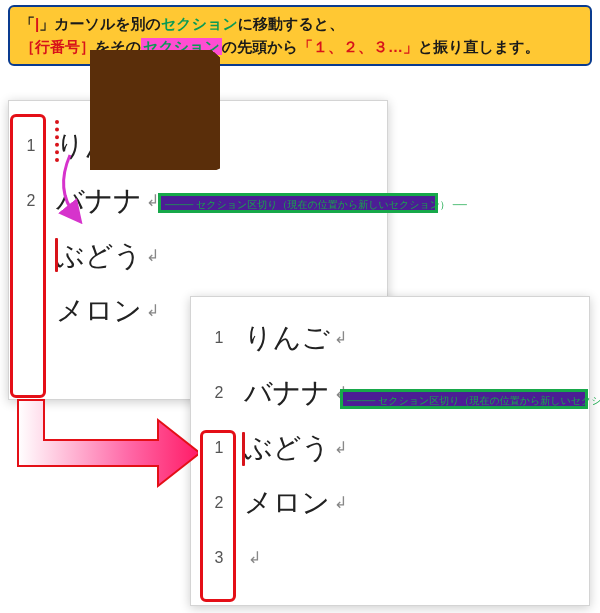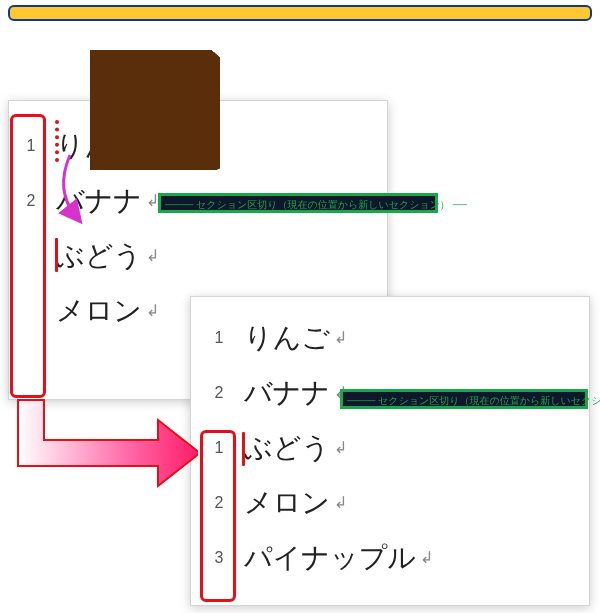--- a/index.html
+++ b/index.html
@@ -72,21 +72,21 @@
     white-space: nowrap;
   }
   .ln .ret {
     font-size: 16px;
     color: #888;
     margin-left: 4px;
   }
   .section-break {
     position: absolute;
     border: 3px solid #17a84a;
-    background: #0f172a;
+    background: #4c1d95;
     font-size: 10px;
     text-align: center;
     color: #17a84a;
     padding: 2px 4px;
     white-space: nowrap;
   }
   .sb-a { left: 158px; top: 193px; width: 280px; height: 20px; }
   .sb-b { left: 340px; top: 389px; width: 248px; height: 20px; }
   .cursor-bar {
     position: absolute;
@@ -109,20 +109,26 @@
     top: 390px;
     width: 190px;
     height: 100px;
   }
   svg { position: absolute; }
 </style>
 </head>
 <body>
 
 <div class="callout">
+  <div>
+    <span>「</span><span class="t-red">|</span><span>」カーソルを別の</span><span class="t-green">セクション</span><span>に移動すると、</span>
+  </div>
+  <div>
+    <span class="t-red">［行番号］</span><span>をその</span><span class="t-hl">セクション</span><span>の先頭から</span><span class="t-red">「１、２、３…」</span><span>と振り直します。</span>
+  </div>
 </div>
 
 <div class="doc-panel panel-a"></div>
 <div class="ln-box ln-box-a"></div>
 <div class="dotted-red"></div>
 <div class="lines lines-a">
   <div class="ln">
     <span class="num">1</span>
     <span class="txt">りんご</span>
     <span class="ret">↲</span>
@@ -164,21 +170,20 @@
     <span class="txt">ぶどう</span>
     <span class="ret">↲</span>
   </div>
   <div class="ln">
     <span class="num">2</span>
     <span class="txt">メロン</span>
     <span class="ret">↲</span>
   </div>
   <div class="ln">
     <span class="num">3</span>
-    <span class="txt">パイナップル</span>
     <span class="ret">↲</span>
   </div>
 </div>
 <div class="section-break sb-b">──── セクション区切り（現在の位置から新しいセクション） ──</div>
 <div class="cursor-bar cursor-b"></div>
 
 <svg style="left:90px; top:50px;" width="130" height="120">
   <defs>
     <marker id="ah1" markerWidth="12" markerHeight="12" refX="6" refY="6" orient="auto">
       <path d="M0,0 L12,6 L0,12 Z" fill="#5a2e0a"></path>

